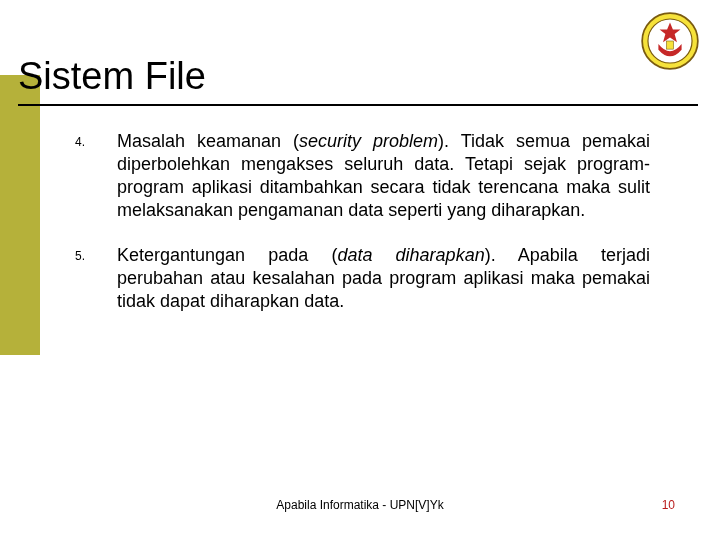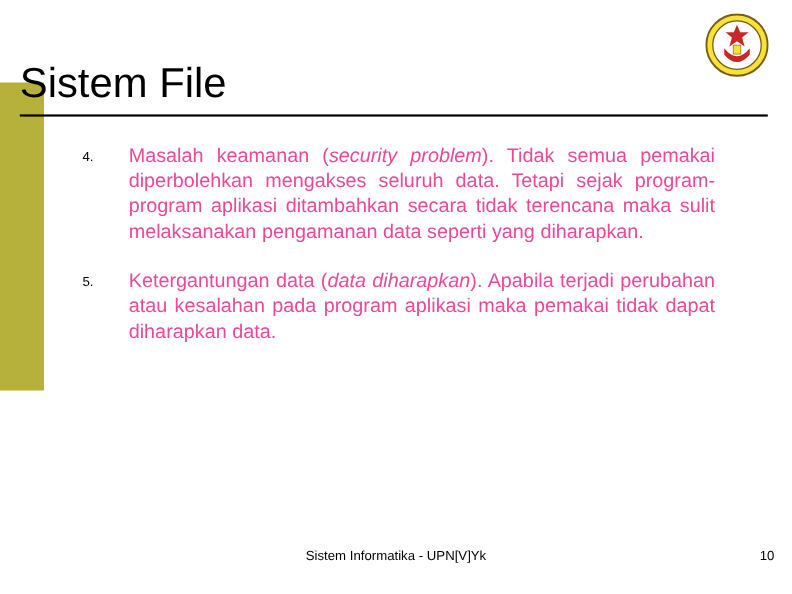--- a/index.html
+++ b/index.html
@@ -12,25 +12,25 @@
   .logo { position: absolute; right: 20px; top: 12px; width: 58px; height: 58px; }
   .logo svg { width: 100%; height: 100%; display: block; }
 
   .title { position: absolute; left: 18px; top: 55px; font-size: 38px; font-weight: 400; color: #000; letter-spacing: 0px; }
   .title-rule { position: absolute; left: 18px; top: 104px; width: 680px; height: 2px; background: #000; }
 
   .content { position: absolute; left: 75px; top: 130px; width: 575px; }
 
   .item { display: flex; margin-bottom: 22px; }
   .num { flex: 0 0 42px; font-size: 12px; color: #000; padding-top: 5px; text-align: left; }
-  .body { flex: 1; font-size: 18px; line-height: 1.28; color: #ec4899; text-align: justify; }
+  .body { flex: 1; font-size: 18px; line-height: 1.28; color: #000000; text-align: justify; }
   .body .ital { font-style: italic; }
 
   .footer { position: absolute; bottom: 28px; left: 0; width: 720px; text-align: center; font-size: 12px; color: #000; }
-  .pagenum { position: absolute; right: 15px; bottom: 28px; font-size: 12px; color: #000000; }
+  .pagenum { position: absolute; right: 44px; bottom: 28px; font-size: 12px; color: #b91c1c; }
 </style>
 </head>
 <body>
 
 <div class="slide">
 
   <div class="sidebar-block"></div>
 
   <div class="logo">
     <svg viewBox="0 0 100 100">
@@ -45,20 +45,20 @@
   <div class="title">Sistem File</div>
   <div class="title-rule"></div>
 
   <div class="content">
     <div class="item">
       <div class="num">4.</div>
       <div class="body"><span>Masalah keamanan (</span><span class="ital">security problem</span><span>). Tidak semua pemakai diperbolehkan mengakses seluruh data. Tetapi sejak program-program aplikasi ditambahkan secara tidak terencana maka sulit melaksanakan pengamanan data seperti yang diharapkan.</span></div>
     </div>
     <div class="item">
       <div class="num">5.</div>
-      <div class="body"><span>Ketergantungan data (</span><span class="ital">data diharapkan</span><span>). Apabila terjadi perubahan atau kesalahan pada program aplikasi maka pemakai tidak dapat diharapkan data.</span></div>
+      <div class="body"><span>Ketergantungan pada (</span><span class="ital">data diharapkan</span><span>). Apabila terjadi perubahan atau kesalahan pada program aplikasi maka pemakai tidak dapat diharapkan data.</span></div>
     </div>
   </div>
 
-  <div class="footer">Sistem Informatika - UPN[V]Yk</div>
+  <div class="footer">Apabila Informatika - UPN[V]Yk</div>
   <div class="pagenum">10</div>
 
 </div>
 
 </body></html>

